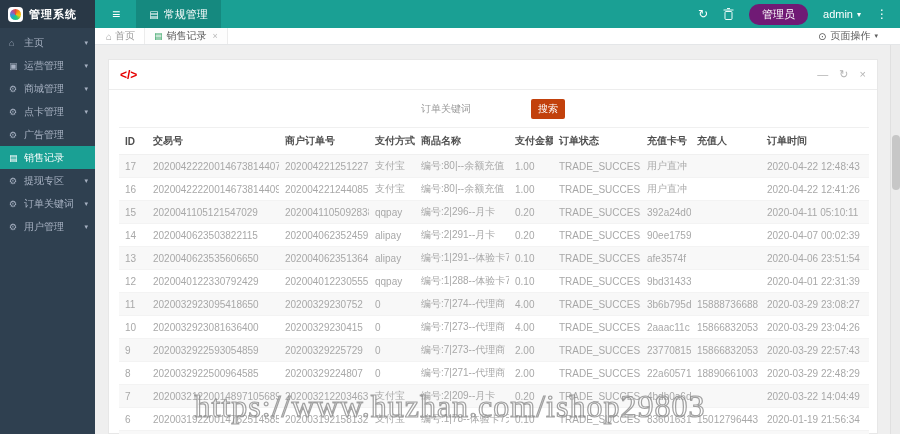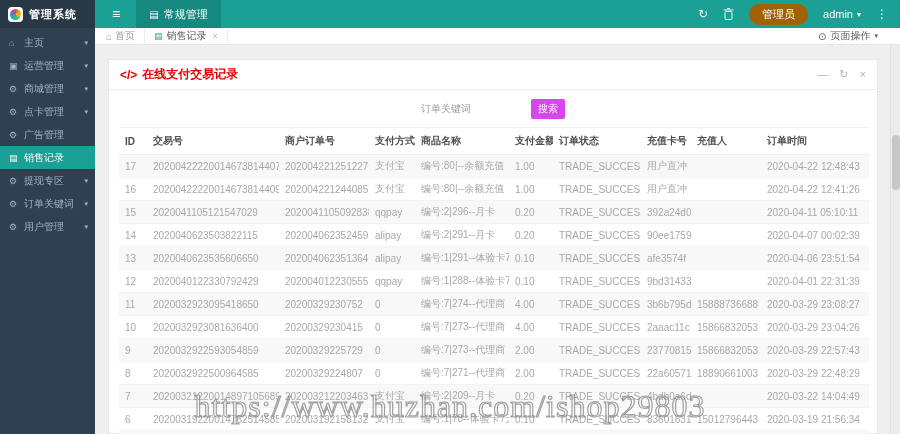--- a/index.html
+++ b/index.html
@@ -13,21 +13,21 @@
   .logo-swirl { width:11px; height:11px; border-radius:50%;
     background:conic-gradient(#e74c3c,#f39c12,#f1c40f,#2ecc71,#1abc9c,#3498db,#9b59b6,#e74c3c); }
   .brand-text { color:#fff; font-size:11px; font-weight:bold; letter-spacing:1px; white-space:nowrap; }
   .nav { flex:1; background:#1aa094; display:flex; align-items:center; color:#fff; }
   .hamburger { font-size:14px; margin:0 16px 0 17px; cursor:pointer; }
   .nav-tab { background:#15897f; height:28px; display:flex; align-items:center; gap:5px; padding:0 13px; font-size:11px; cursor:pointer; }
   .nav-tab .doc { font-size:10px; }
   .nav-right { margin-left:auto; display:flex; align-items:center; gap:15px; padding-right:12px; }
   .nav-ico { font-size:12px; cursor:pointer; line-height:1; }
   .trash-svg { display:block; cursor:pointer; }
-  .admin-pill { background:#a16207; border:none; color:#fff; font-size:11px; padding:3px 13px; border-radius:10px; cursor:pointer; font-family:inherit; }
+  .admin-pill { background:#701a75; border:none; color:#fff; font-size:11px; padding:3px 13px; border-radius:10px; cursor:pointer; font-family:inherit; }
   .user-chip { font-size:11px; display:flex; align-items:center; gap:4px; cursor:pointer; }
   .user-chip .caret { font-size:8px; }
   .dots { font-size:12px; cursor:pointer; }
 
   
   .layout { display:flex; height:406px; }
   .sidebar { width:95px; background:#2f4050; flex:none; padding-top:3px; }
   .side-item { height:23px; display:flex; align-items:center; gap:4px; padding:0 7px 0 9px;
                color:#a7b1c2; font-size:10px; cursor:pointer; white-space:nowrap; }
   .side-item .si-icon { font-size:9px; width:11px; flex:none; }
@@ -49,21 +49,21 @@
   .content { flex:1; background:#efefef; padding:14px 22px 0 13px; position:relative; min-height:0; }
   .card { background:#fff; border:1px solid #e7e7e7; height:375px; }
   .card-head { height:30px; display:flex; align-items:center; padding:0 11px; border-bottom:1px solid #ededed; }
   .card-title { color:#e60000; font-size:12px; font-weight:bold; display:flex; gap:5px; align-items:center; }
   .card-tools { margin-left:auto; display:flex; gap:11px; color:#b3b3b3; font-size:11px; }
   .card-tools span { cursor:pointer; line-height:1; }
 
   .search-row { height:37px; display:flex; align-items:center; justify-content:center; gap:24px; }
   .search-input { width:86px; height:20px; border:none; outline:none; font-size:10px; color:#333; font-family:inherit; }
   .search-input::placeholder { color:#9a9a9a; }
-  .btn-search { height:20px; padding:0 7px; background:#d946ef; color:#fff; border:none; border-radius:2px; font-size:10px; cursor:pointer; font-family:inherit; }
+  .btn-search { height:20px; padding:0 7px; background:#c2410c; color:#fff; border:none; border-radius:2px; font-size:10px; cursor:pointer; font-family:inherit; }
 
   .table-wrap { padding:0 10px; }
   table { width:100%; border-collapse:collapse; table-layout:fixed; font-size:10px; }
   thead th { text-align:left; color:#4f4f4f; font-weight:bold; padding:6px 6px; border-top:1px solid #f0f0f0; border-bottom:1px solid #f0f0f0; white-space:nowrap; overflow:hidden; }
   tbody td { color:#a8a8a8; padding:4px 6px; border-bottom:1px solid #f3f3f3; white-space:nowrap; overflow:hidden; }
   tbody tr:nth-child(odd) { background:#f8f8f8; }
 
   
   .scrollbar { position:absolute; right:0; top:45px; width:10px; height:389px; background:#ececec; border-left:1px solid #e0e0e0; }
   .scroll-thumb { position:absolute; left:1px; top:90px; width:8px; height:55px; background:#c7c7c7; border-radius:4px; cursor:pointer; }
@@ -169,21 +169,20 @@
         <span>页面操作</span>
         <span class="caret">▾</span>
       </span>
     </div>
 
     <div class="content">
       <div class="card">
         <div class="card-head">
           <span class="card-title">
             <span>&lt;/&gt;</span>
-            <span>在线支付交易记录</span>
           </span>
           <span class="card-tools">
             <span>—</span>
             <span>↻</span>
             <span>×</span>
           </span>
         </div>
 
         <div class="search-row">
           <input class="search-input" type="text" placeholder="订单关键词" style="">
@@ -342,21 +341,21 @@
                 <tr>
                   <td>6</td>
                   <td>2020031922001476251458585889</td>
                   <td>20200319215813287</td>
                   <td>支付宝</td>
                   <td>编号:1|78--体验卡7天</td>
                   <td>0.10</td>
                   <td>TRADE_SUCCESS</td>
                   <td>83601631</td>
                   <td>15012796443</td>
-                  <td>2020-03-19 21:56:34</td>
+                  <td>2020-01-19 21:56:34</td>
                 </tr>
                 <tr>
                   <td>5</td>
                   <td>2020031922001476251458785949</td>
                   <td>20200319215512335</td>
                   <td>支付宝</td>
                   <td>编号:1|78--体验卡7天</td>
                   <td>0.10</td>
                   <td>TRADE_SUCCESS</td>
                   <td>830bfa09</td>

